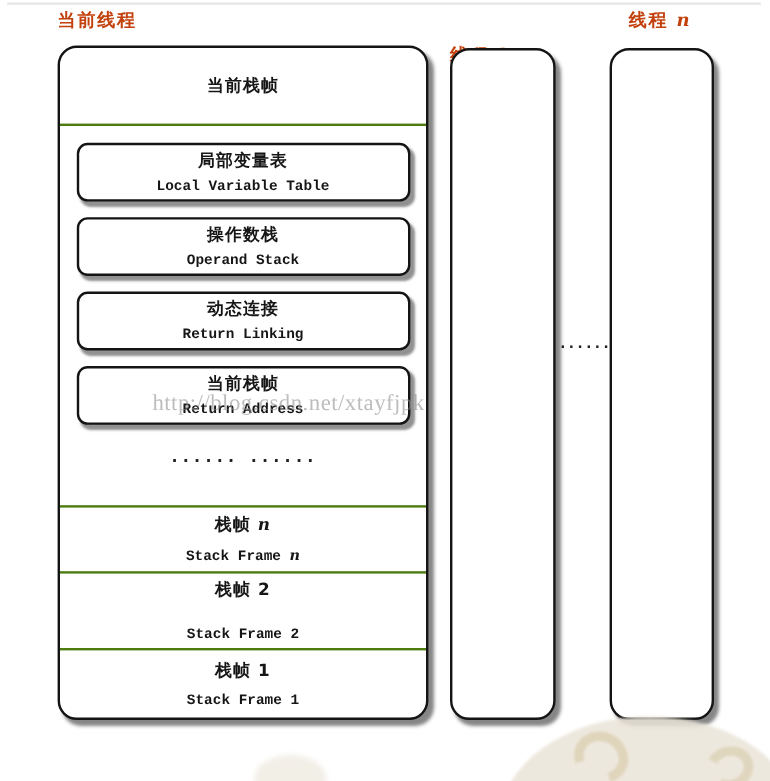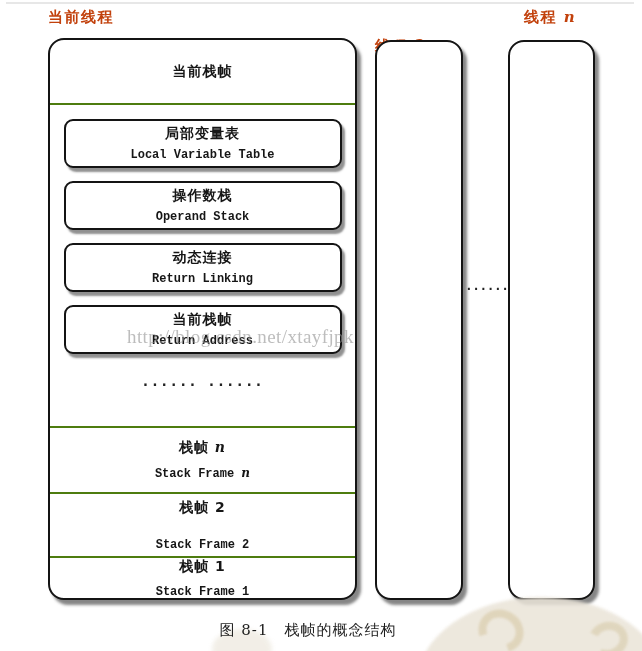--- a/index.html
+++ b/index.html
@@ -27,23 +27,23 @@
     position:absolute; left:48px; top:38px; width:309px; height:562px;
     background:#fff; border:2.5px solid #141414; border-radius:16px;
     box-shadow:4px 5px 3px rgba(35,35,35,0.55);
     display:flex; flex-direction:column;
   }
   .sec { border-top:2px solid #4d7c0f; display:flex; flex-direction:column;
          align-items:center; justify-content:center; }
   .sec:first-child { border-top:none; }
   .sec-header { height:63px; gap:7px; }
   .sec-body   { flex:1; justify-content:flex-start; padding-top:14px; }
-  .sec-frame-a { height:66px; gap:9px; }
+  .sec-frame-a { height:55px; gap:9px; }
   .sec-frame-b { height:64px; gap:21px; }
-  .sec-frame-c { height:42px; gap:9px; }
+  .sec-frame-c { height:58px; gap:9px; }
 
   .zh { font-size:14px; font-weight:bold; letter-spacing:1px; text-align:center; }
   .en { font-family:"Liberation Mono","DejaVu Sans Mono",monospace;
         font-size:12px; font-weight:bold; text-align:center; }
 
   .inner-box {
     width:278px; height:49px; margin-bottom:13px; background:#fff;
     border:2px solid #141414; border-radius:9px;
     box-shadow:3px 4px 2px rgba(35,35,35,0.5);
     display:flex; flex-direction:column; align-items:center;
@@ -165,15 +165,14 @@
   <div class="side-col col-n"></div>
   <div class="dots-between">......</div>
 
   <div class="watermark-url">http://blog.csdn.net/xtayfjpk</div>
 
   <div class="stamp stamp-big"></div>
   <div class="stamp stamp-small"></div>
   <div class="stamp stamp-glyph1"></div>
   <div class="stamp stamp-glyph2"></div>
 
-  <div class="caption">图 8-1　栈帧的概念结构</div>
 
 </div>
 
 </body></html>

